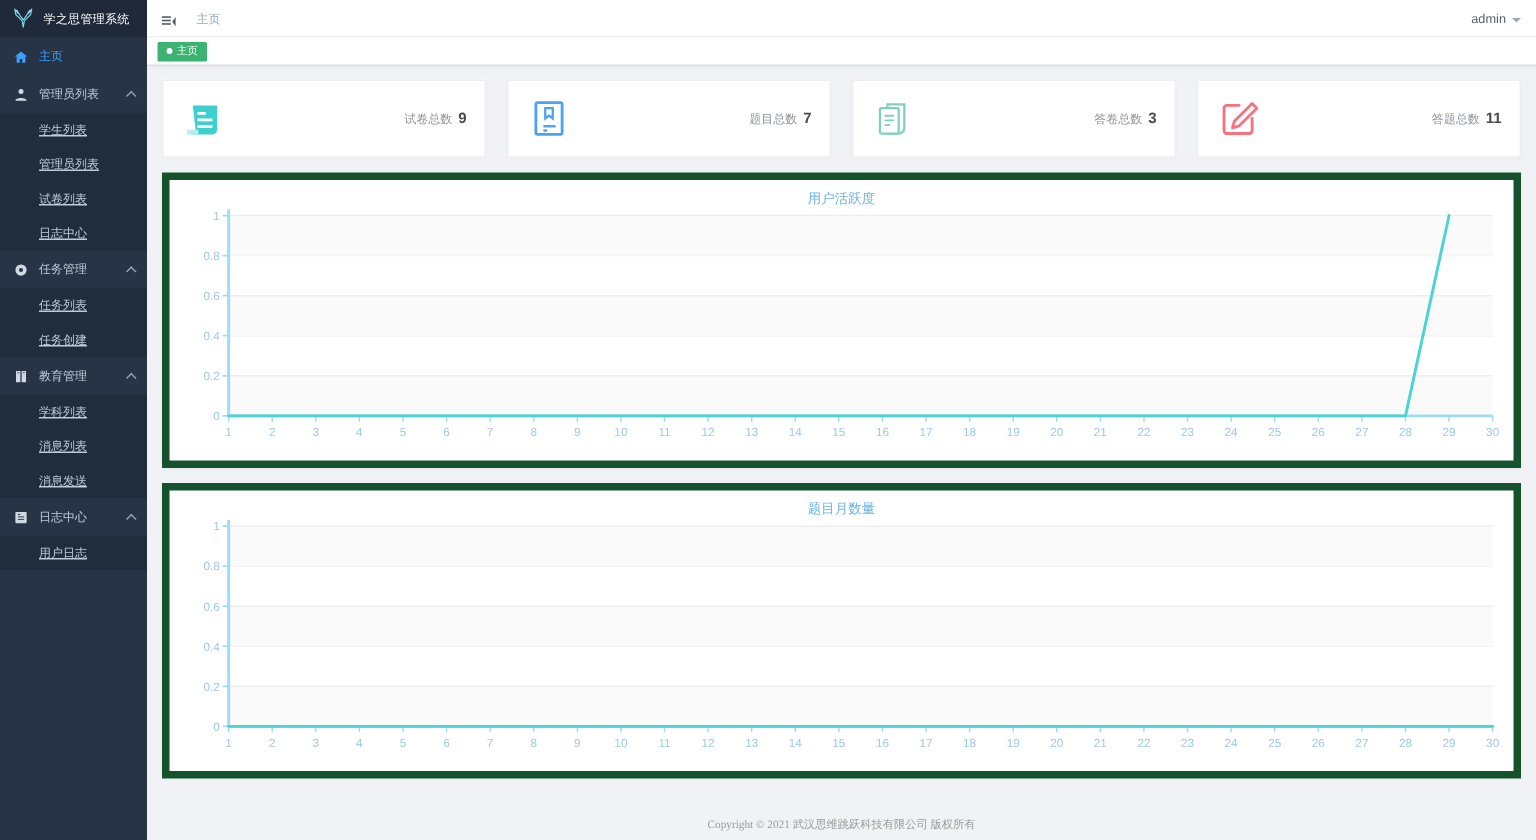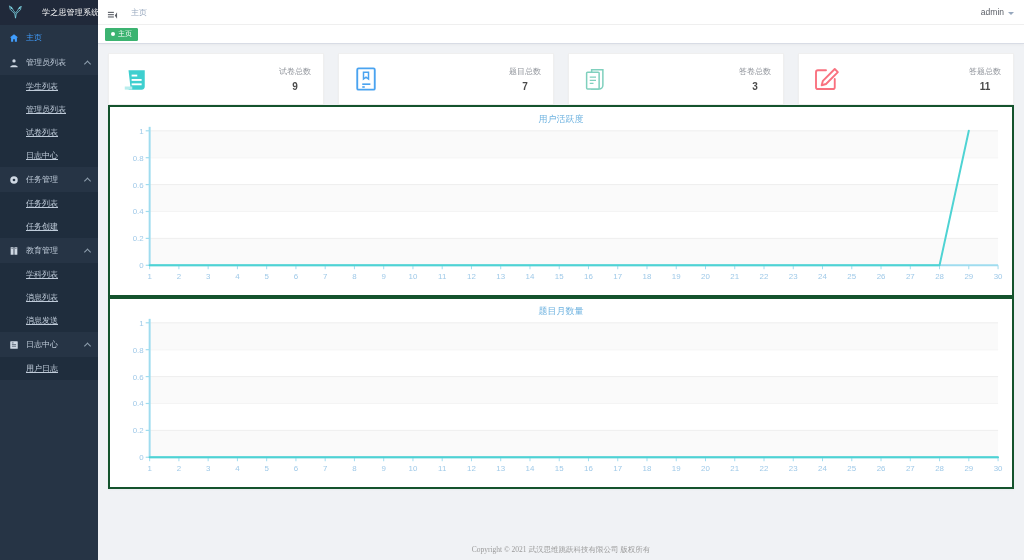--- a/index.html
+++ b/index.html
@@ -17,21 +17,21 @@
     background: #263445;
     flex: 0 0 98px;
     overflow: hidden;
     position: relative;
   }
   .logo-bar {
     height: 25px;
     background: #20293a;
     display: flex; align-items: center;
     padding-left: 7px;
-    gap: 18px;
+    gap: 5px;
   }
   .logo-mark { width: 17px; height: 17px; flex: 0 0 17px; }
   .logo-text {
     color: #ffffff; font-size: 8px; letter-spacing: .2px;
     white-space: nowrap; font-weight: 500;
   }
   .menu { padding-bottom: 4px; }
   .menu-group-title, .menu-top {
     height: 25px;
     display: flex; align-items: center;
@@ -133,30 +133,31 @@
     background: #ffffff;
     border: 1px solid #efefef;
     display: flex; align-items: center;
     padding: 0 12px 0 12px;
     box-shadow: 0 1px 2px rgba(0,0,0,.03);
   }
   .stat-icon { width: 30px; height: 30px; flex: 0 0 30px; }
   .stat-icon svg { display: block; width: 30px; height: 30px; }
   .stat-meta {
     margin-left: auto; text-align: right;
-    display: flex; flex-direction: column; align-items: center;
+    display: flex; align-items: center;
     gap: 4px;
   }
   .stat-label { font-size: 8px; color: #90949b; white-space: nowrap; }
   .stat-value { font-size: 10px; color: #4a4a4a; font-weight: bold; }
 
   
   .chart-panel {
     background: #ffffff;
-    border: 2px solid #14532d;
+    border: 5px solid #14532d;
+    margin-top: 10px;
     padding: 6px 8px 4px 8px;
     position: relative;
     box-shadow: 0 1px 2px rgba(0,0,0,.03);
   }
   .chart-title {
     position: absolute; left: 0; right: 0; top: 6px;
     text-align: center;
     font-size: 9px; color: #6fb3e0;
     pointer-events: none;
   }

